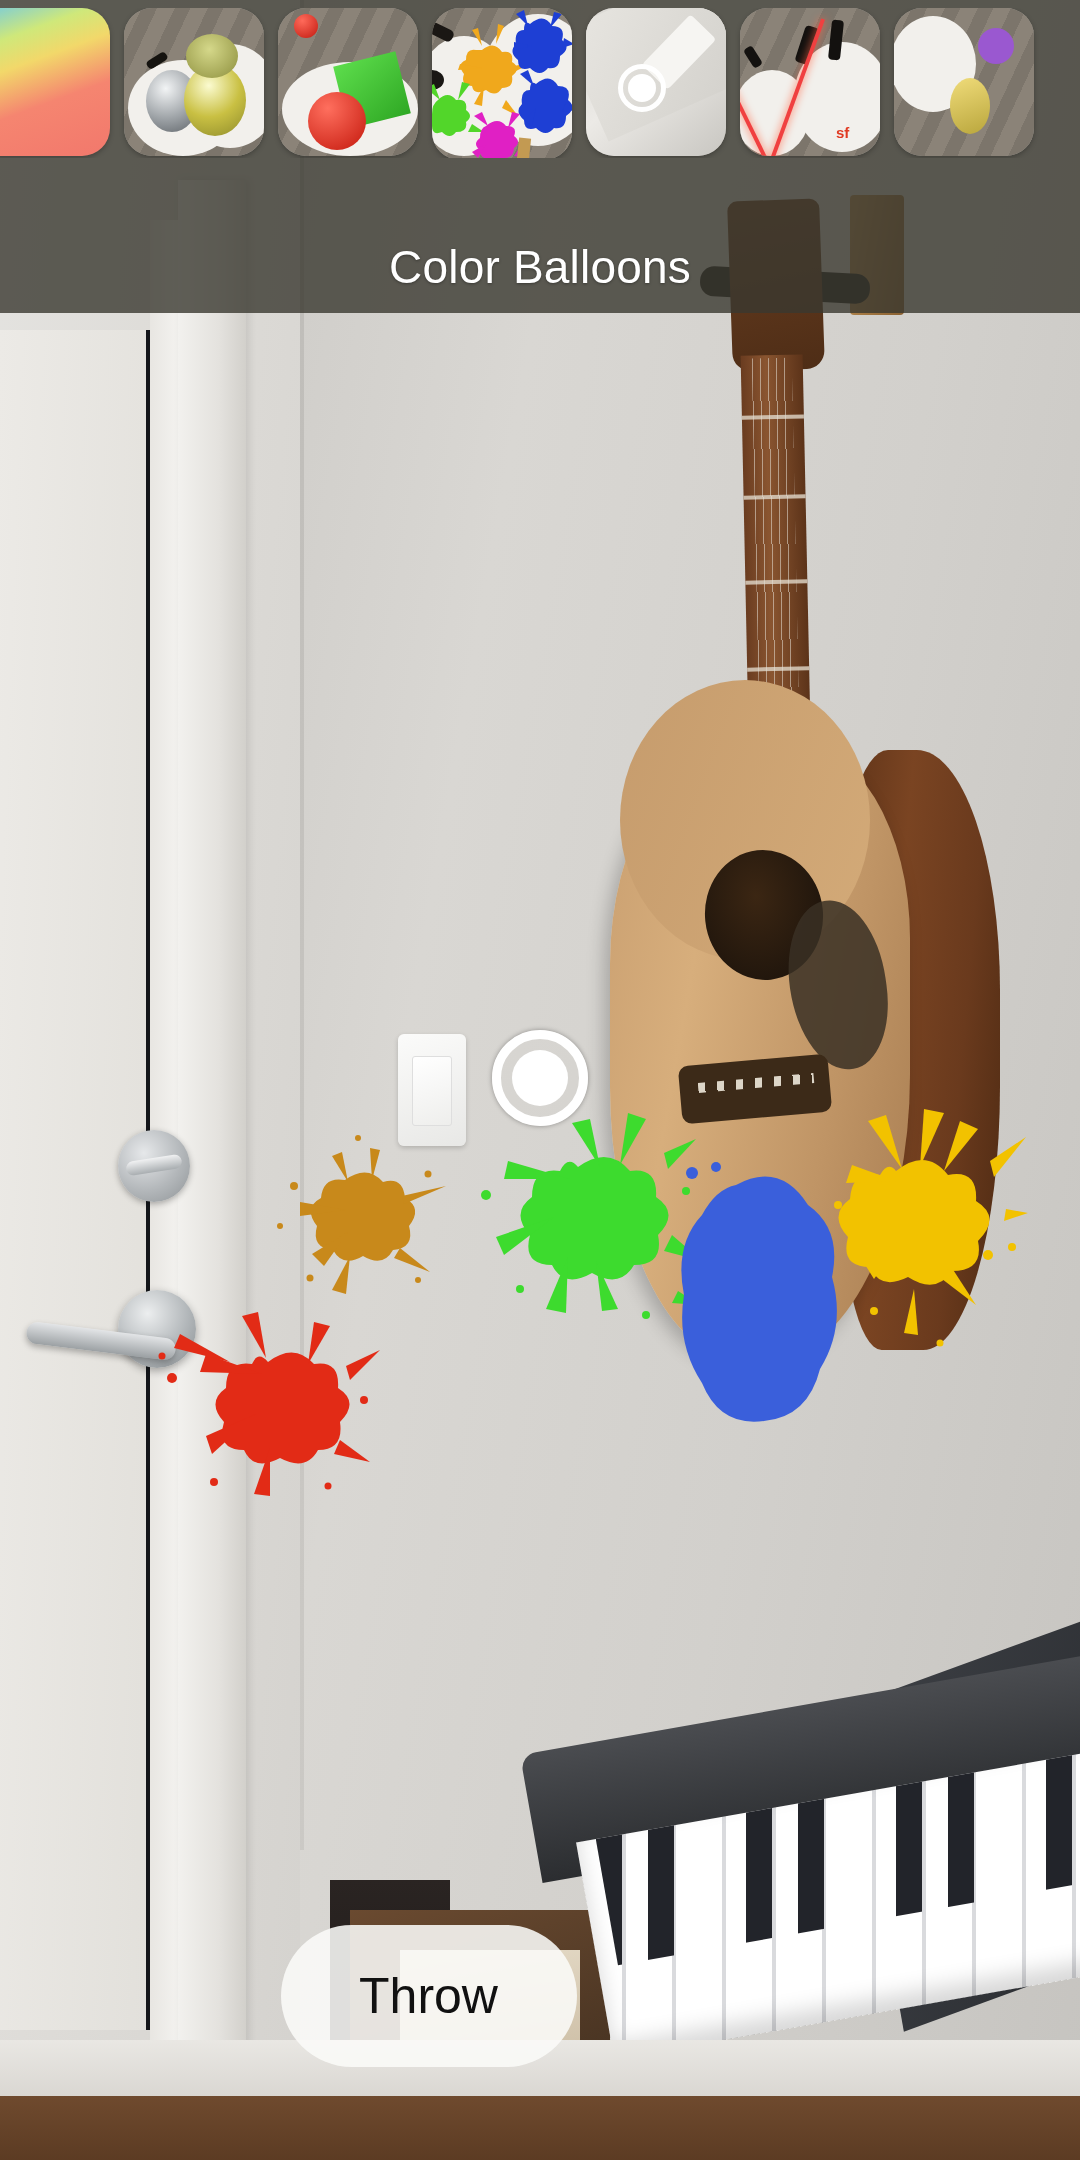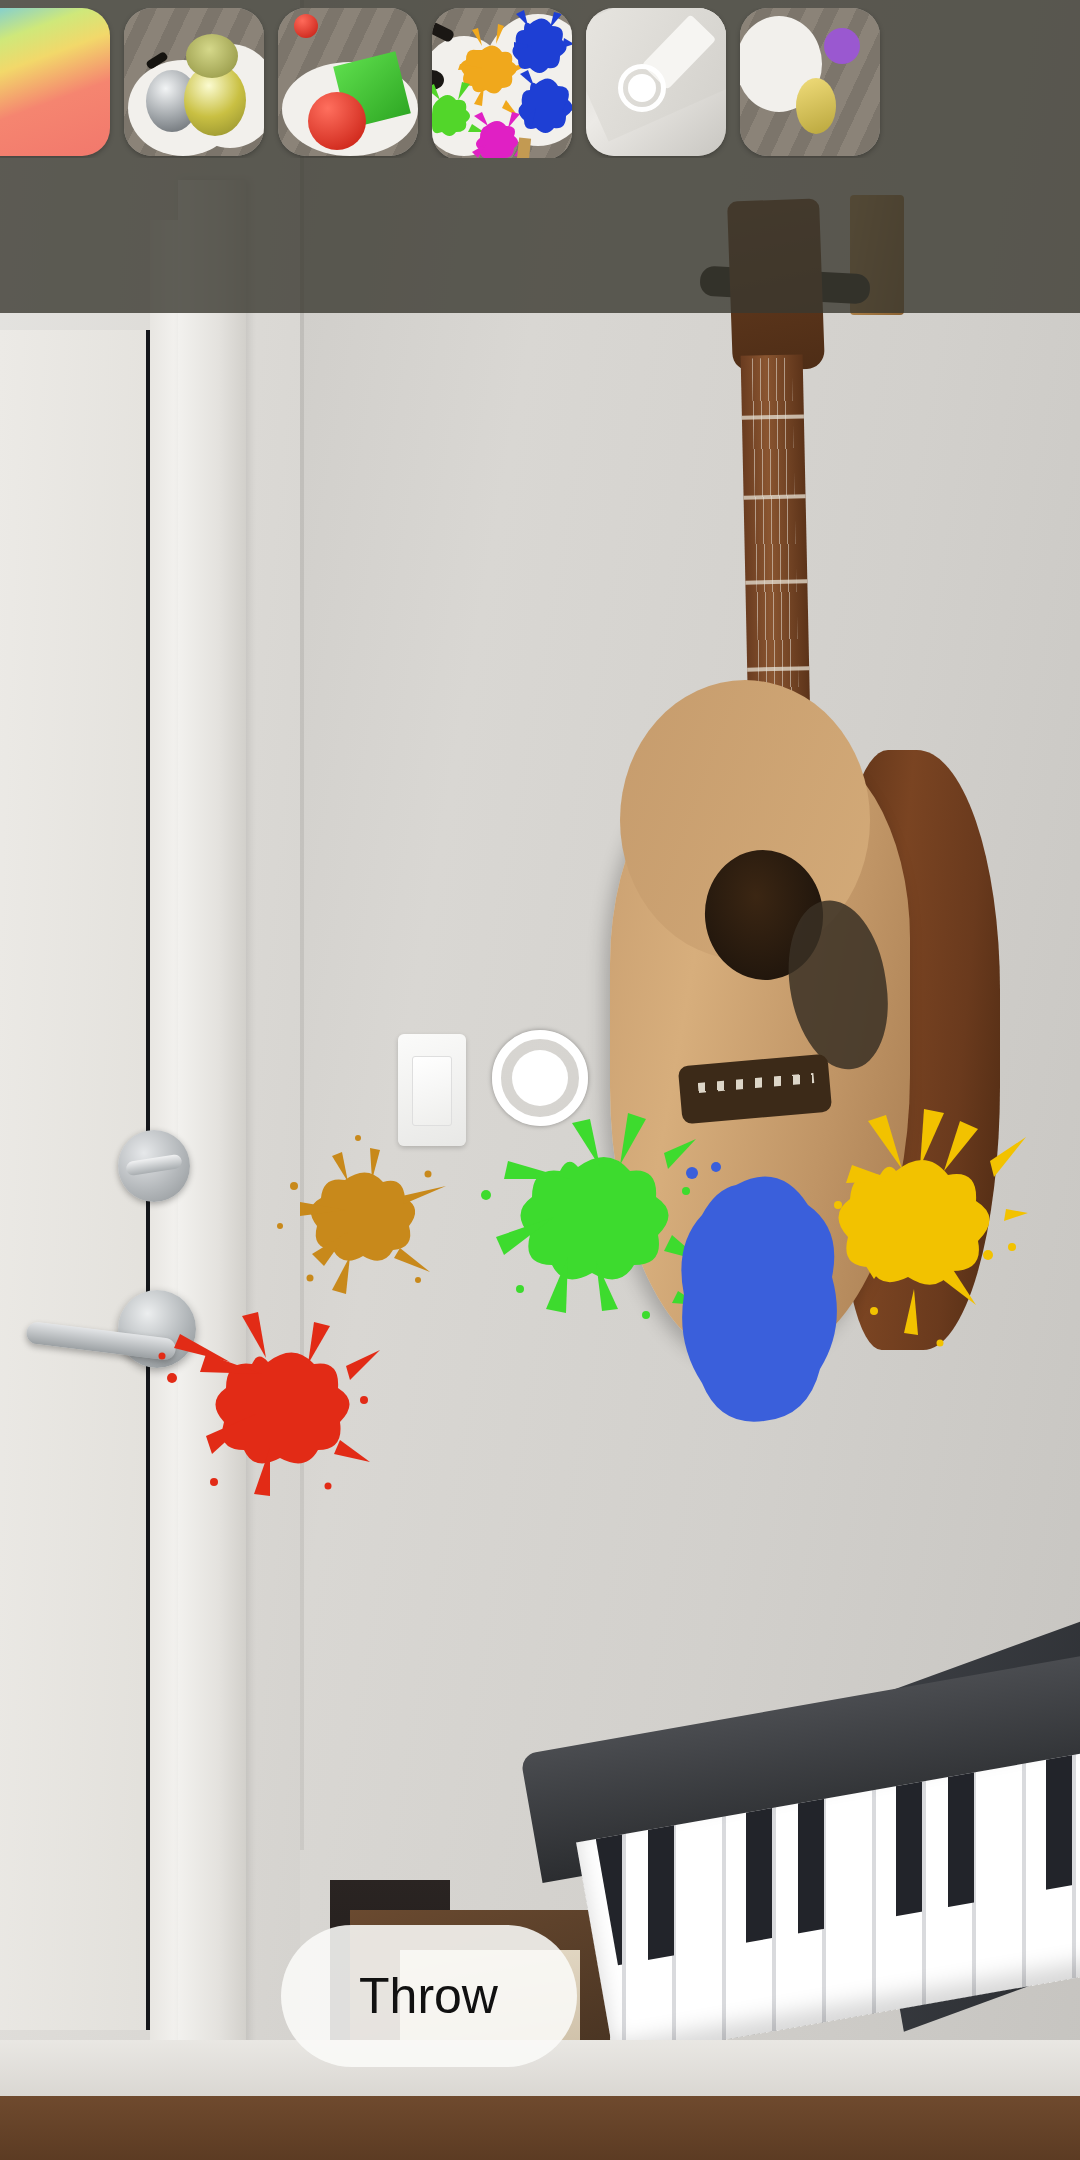--- a/index.html
+++ b/index.html
@@ -437,30 +437,48 @@
         <div style="position:absolute;left:-10px;top:-20px;width:190px;height:120px;
              background:linear-gradient(140deg,#e8e6e1,#d0cec9);transform:rotate(-24deg);"></div>
         <div style="position:absolute;left:58px;top:26px;width:70px;height:36px;
              background:#f6f5f2;transform:rotate(-46deg);border-radius:4px;"></div>
         <div style="position:absolute;left:32px;top:56px;width:48px;height:48px;border-radius:50%;
              border:5px solid #fff;"></div>
         <div style="position:absolute;left:42px;top:66px;width:28px;height:28px;border-radius:50%;
              background:#fff;"></div>
       </div>
 
+      <div class="thumb">
+        <div class="t-bg-floor"></div>
+        <div class="t-blob" style="left:-6px;top:62px;width:76px;height:86px;"></div>
+        <div class="t-blob" style="left:54px;top:34px;width:96px;height:110px;"></div>
+        <div style="position:absolute;left:2px;top:44px;width:22px;height:10px;background:#13110f;
+             transform:rotate(58deg);border-radius:4px;"></div>
+        <div style="position:absolute;left:60px;top:18px;width:14px;height:38px;background:#13110f;
+             transform:rotate(18deg);border-radius:4px;"></div>
+        <div style="position:absolute;left:90px;top:12px;width:12px;height:40px;background:#13110f;
+             transform:rotate(6deg);border-radius:4px;"></div>
+        <div style="position:absolute;left:-6px;top:0;width:4px;height:180px;background:#f04040;
+             transform:rotate(-26deg);box-shadow:0 0 8px #ff6a4a;"></div>
+        <div style="position:absolute;left:52px;top:6px;width:4px;height:170px;background:#f04040;
+             transform:rotate(20deg);box-shadow:0 0 8px #ff6a4a;"></div>
+        <div style="position:absolute;left:96px;top:116px;color:#e03a22;font-size:15px;
+             font-weight:bold;">sf</div>
+      </div>
 
       <div class="thumb">
         <div class="t-bg-floor"></div>
         <div class="t-blob" style="left:-4px;top:8px;width:86px;height:96px;"></div>
         <div style="position:absolute;left:56px;top:70px;width:40px;height:56px;border-radius:50%;
              background:linear-gradient(160deg,#f0dc7a,#b9a63c);"></div>
         <div style="position:absolute;left:84px;top:20px;width:36px;height:36px;border-radius:50%;
              background:#9a58d0;"></div>
       </div>
     </div>
 
+    <div id="app-title">Color Balloons</div>
   </div>
 
   <div id="button-row">
     <button class="pill-btn">Throw</button>
   </div>
 
 </div>
 
 </body></html>

